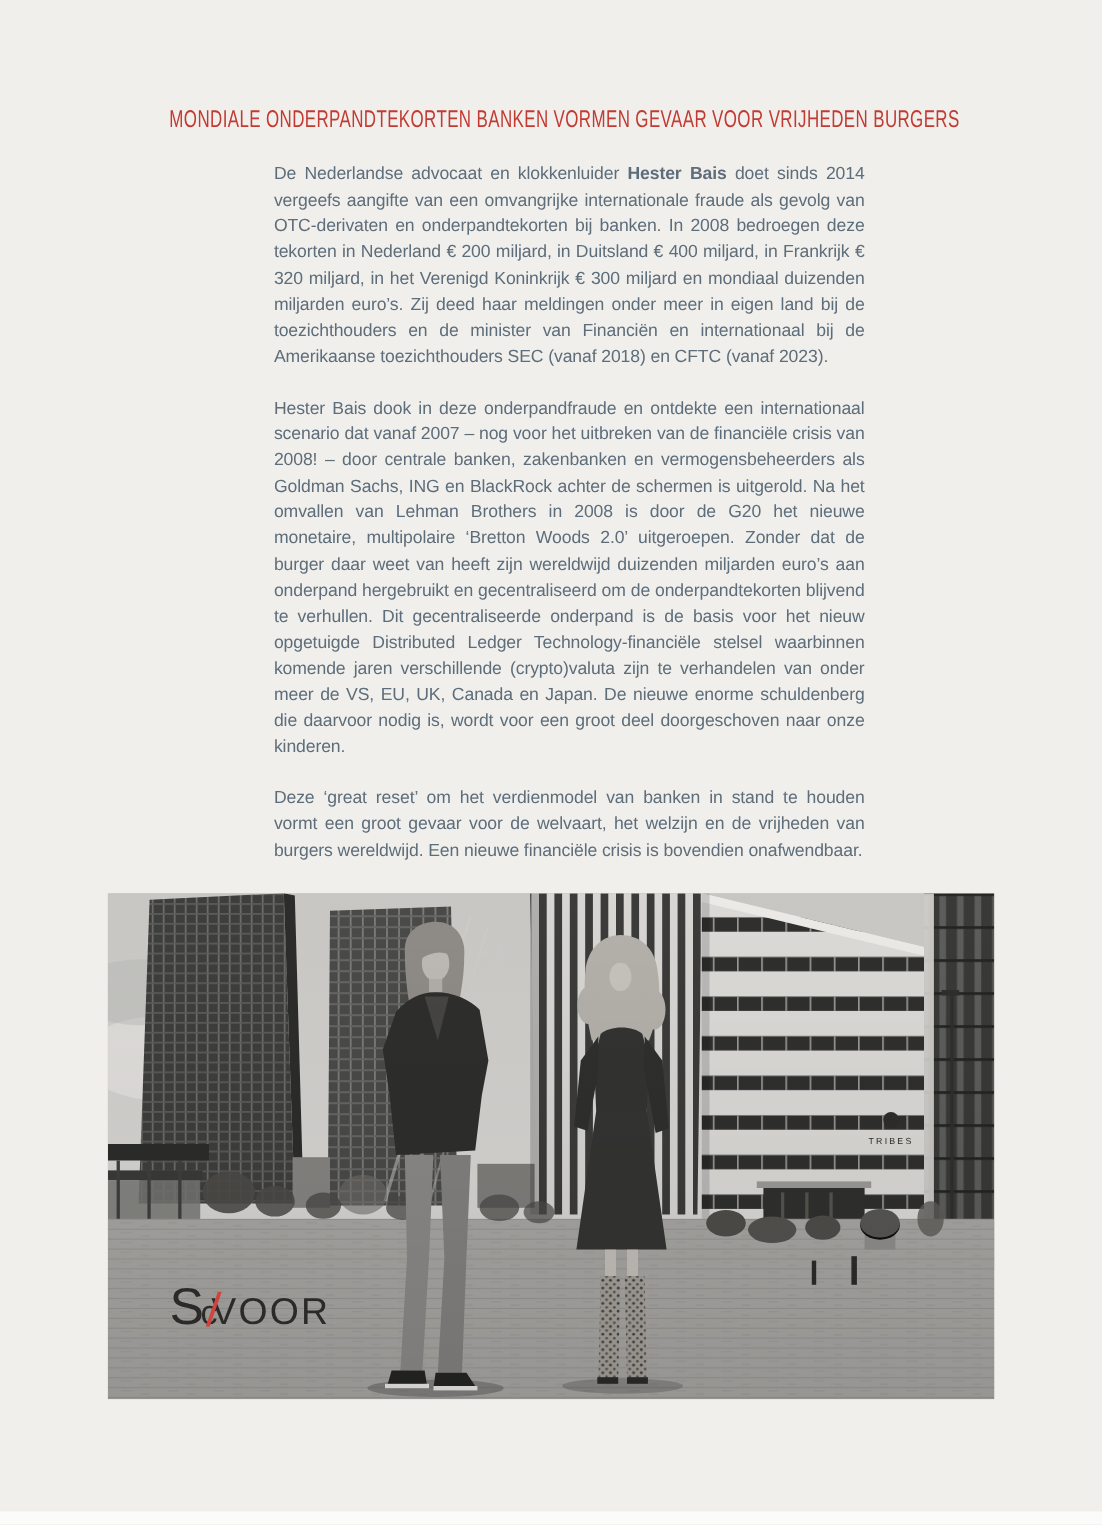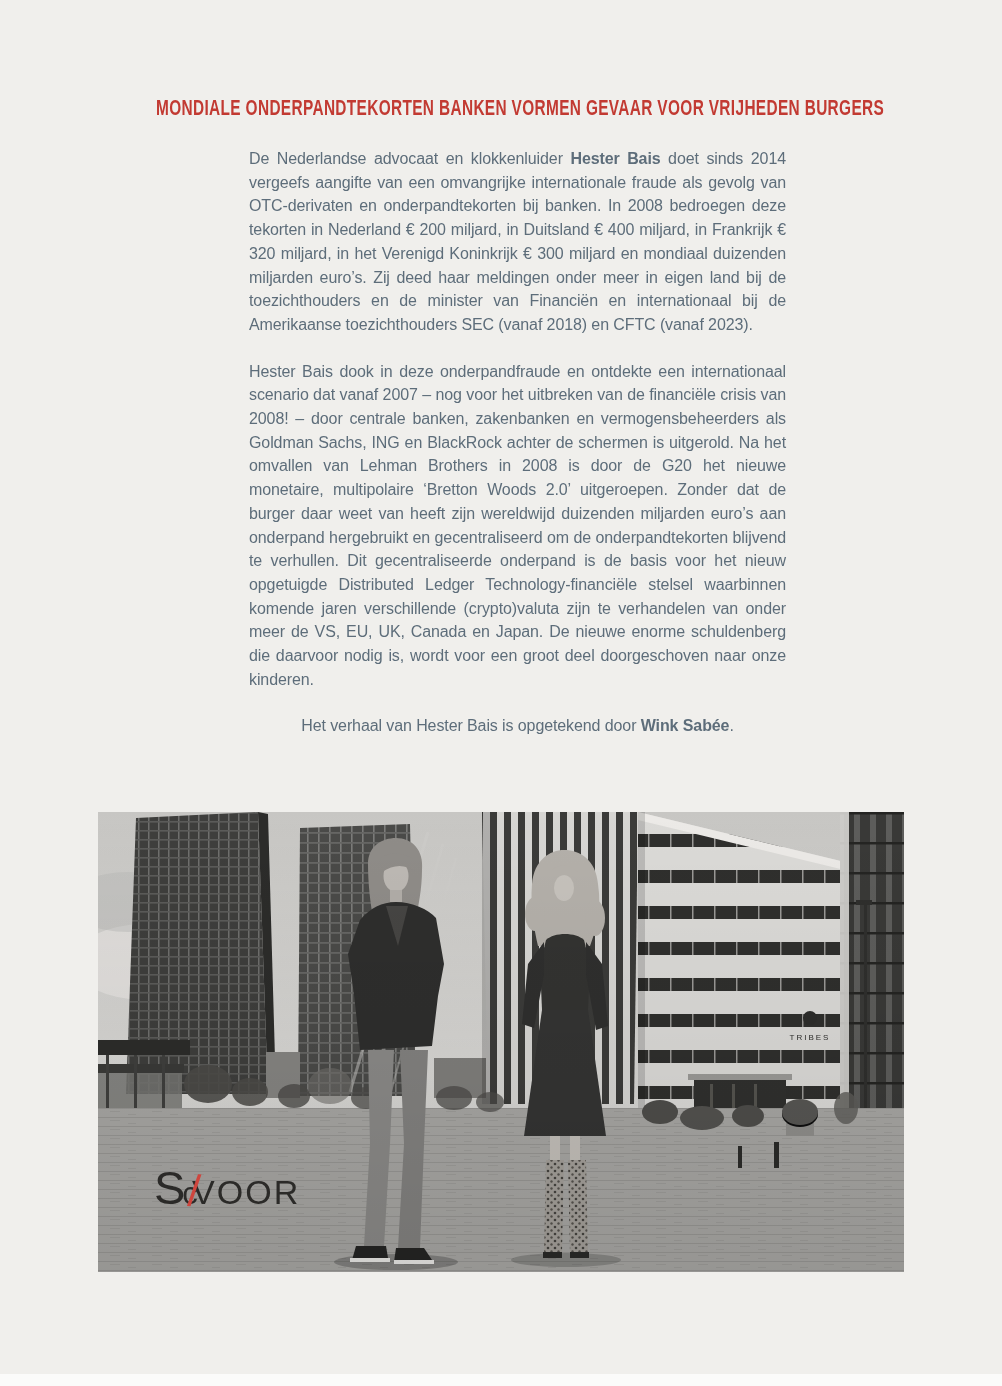--- a/index.html
+++ b/index.html
@@ -6,21 +6,21 @@
   body{
     width:1002px;height:1386px;
     background:#f0efec;
     font-family:"Liberation Sans", sans-serif;
     position:relative;overflow:hidden;
   }
   .page{position:absolute;inset:0;}
   .headline{
     position:absolute;left:0;right:0;top:95px;
     margin:0;text-align:right;
-    font-size:22px;font-weight:bold;color:#c23a32;
+    font-size:22px;font-weight:normal;color:#c23a32;
     white-space:nowrap;
   }
   .headline-inner{
     display:inline-block;
     transform:scaleX(0.70);
     transform-origin:center;
     letter-spacing:0.5px;
   }
   .article{
     position:absolute;left:233px;width:553px;top:147px;
@@ -57,20 +57,21 @@
 </head>
 <body>
 
 <div class="page">
 
   <h1 class="headline"><span class="headline-inner">MONDIALE ONDERPANDTEKORTEN BANKEN VORMEN GEVAAR VOOR VRIJHEDEN BURGERS</span></h1>
 
   <div class="article">
     <p><span>De Nederlandse advocaat en klokkenluider </span><strong>Hester Bais</strong><span> doet sinds 2014 vergeefs aangifte van een omvangrijke internationale fraude als gevolg van OTC-derivaten en onderpandtekorten bij banken. In 2008 bedroegen deze tekorten in Nederland € 200 miljard, in Duitsland € 400 miljard, in Frankrijk € 320 miljard, in het Verenigd Koninkrijk € 300 miljard en mondiaal duizenden miljarden euro’s. Zij deed haar meldingen onder meer in eigen land bij de toezichthouders en de minister van Financiën en internationaal bij de Amerikaanse toezichthouders SEC (vanaf 2018) en CFTC (vanaf 2023).</span></p>
     <p>Hester Bais dook in deze onderpandfraude en ontdekte een internationaal scenario dat vanaf 2007 – nog voor het uitbreken van de financiële crisis van 2008! – door centrale banken, zakenbanken en vermogensbeheerders als Goldman Sachs, ING en BlackRock achter de schermen is uitgerold. Na het omvallen van Lehman Brothers in 2008 is door de G20 het nieuwe monetaire, multipolaire ‘Bretton Woods 2.0’ uitgeroepen. Zonder dat de burger daar weet van heeft zijn wereldwijd duizenden miljarden euro’s aan onderpand hergebruikt en gecentraliseerd om de onderpandtekorten blijvend te verhullen. Dit gecentraliseerde onderpand is de basis voor het nieuw opgetuigde Distributed Ledger Technology-financiële stelsel waarbinnen komende jaren verschillende (crypto)valuta zijn te verhandelen van onder meer de VS, EU, UK, Canada en Japan. De nieuwe enorme schuldenberg die daarvoor nodig is, wordt voor een groot deel doorgeschoven naar onze kinderen.</p>
+    <p>Deze ‘great reset’ om het verdienmodel van banken in stand te houden vormt een groot gevaar voor de welvaart, het welzijn en de vrijheden van burgers wereldwijd. Een nieuwe financiële crisis is bovendien onafwendbaar.</p>
     <p class="byline"><span>Het verhaal van Hester Bais is opgetekend door </span><strong>Wink Sabée</strong><span>.</span></p>
   </div>
 
   <figure class="photo">
     <svg width="806" height="460" viewBox="0 0 806 460" xmlns="http://www.w3.org/2000/svg">
       <defs>
         <linearGradient id="skyG" x1="0" y1="0" x2="0" y2="1">
           <stop offset="0" stop-color="#c7c6c3"></stop>
           <stop offset="0.55" stop-color="#d8d7d4"></stop>
           <stop offset="1" stop-color="#cfcecb"></stop>

